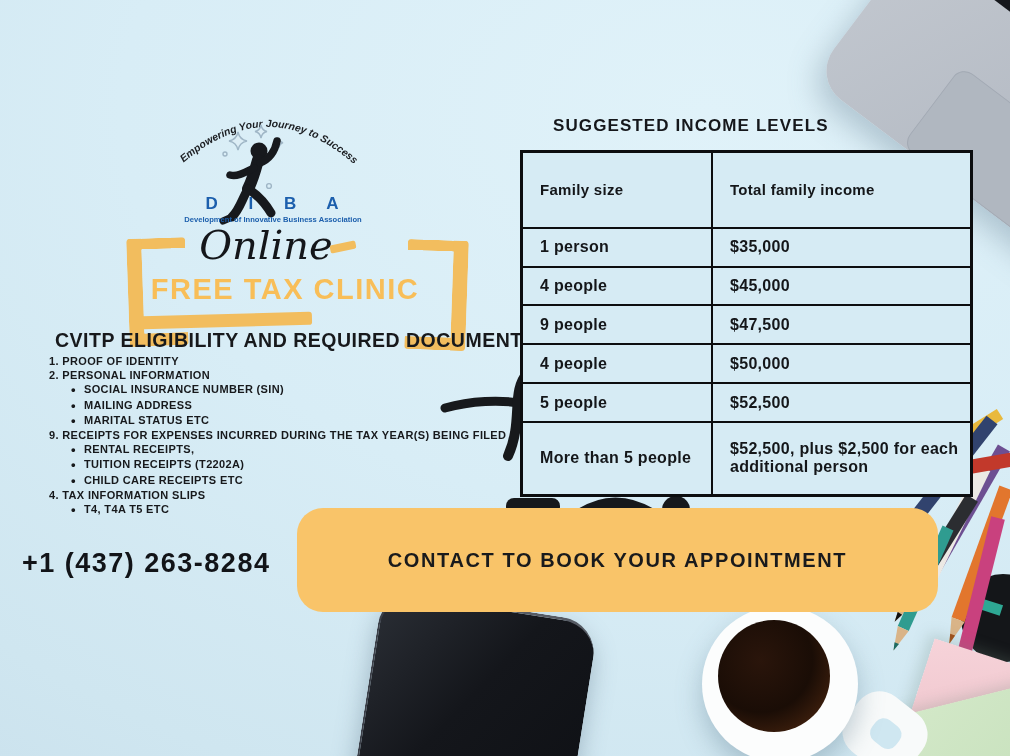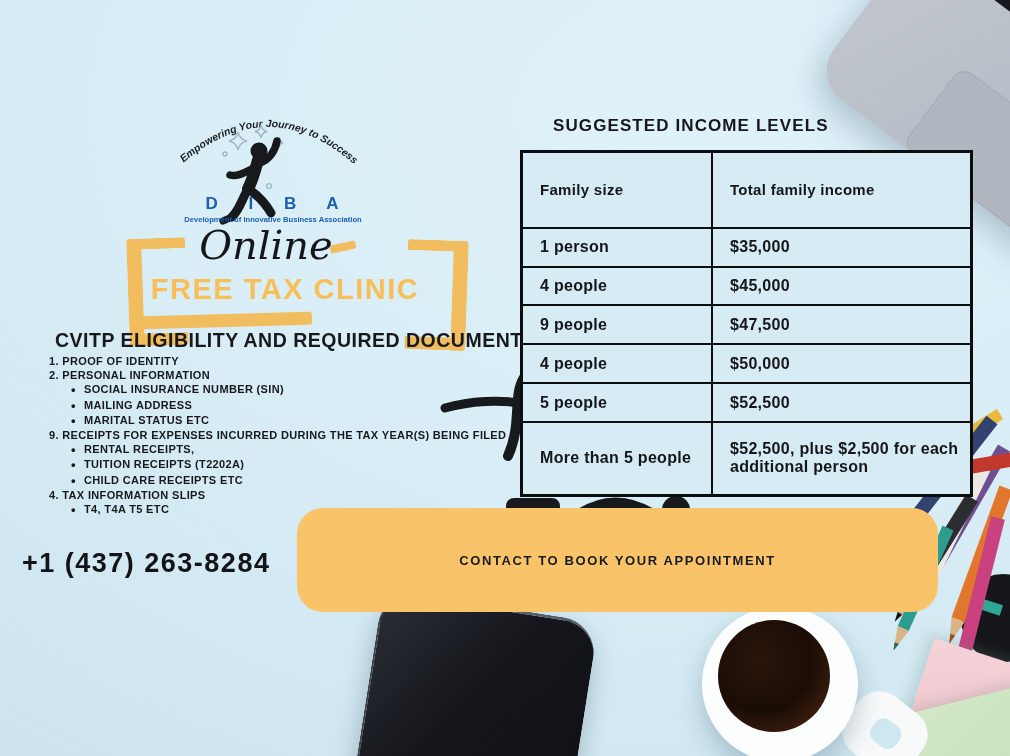--- a/index.html
+++ b/index.html
@@ -81,21 +81,21 @@
     font-size:16px;font-weight:700;letter-spacing:.3px;color:#141619;}
   table.income th{font-size:15px;height:70px;}
   table.income{border:3px solid #0c0d0f;}
   .col-size{width:171px;}
   .r{height:37px;}
   .r-last{height:70px;}
 
   
   .cta{left:297px;top:508px;width:641px;height:104px;border:none;border-radius:26px;
     background:#f9c469;display:flex;align-items:center;justify-content:center;
-    font-family:"Liberation Sans",sans-serif;font-size:13px;font-weight:700;letter-spacing:1.6px;color:#191a1c;
+    font-family:"Liberation Sans",sans-serif;font-size:20px;font-weight:700;letter-spacing:1.6px;color:#191a1c;
     cursor:pointer;}
   .phone-no{left:22px;top:548px;font-size:27px;font-weight:700;letter-spacing:1.5px;color:#121418;white-space:nowrap;}
   .email{left:36px;top:588px;font-size:18px;font-weight:700;letter-spacing:.4px;color:#121418;white-space:nowrap;}
 </style>
 </head>
 <body>
 
 <div class="poster">
 
   <div class="abs laptop">

